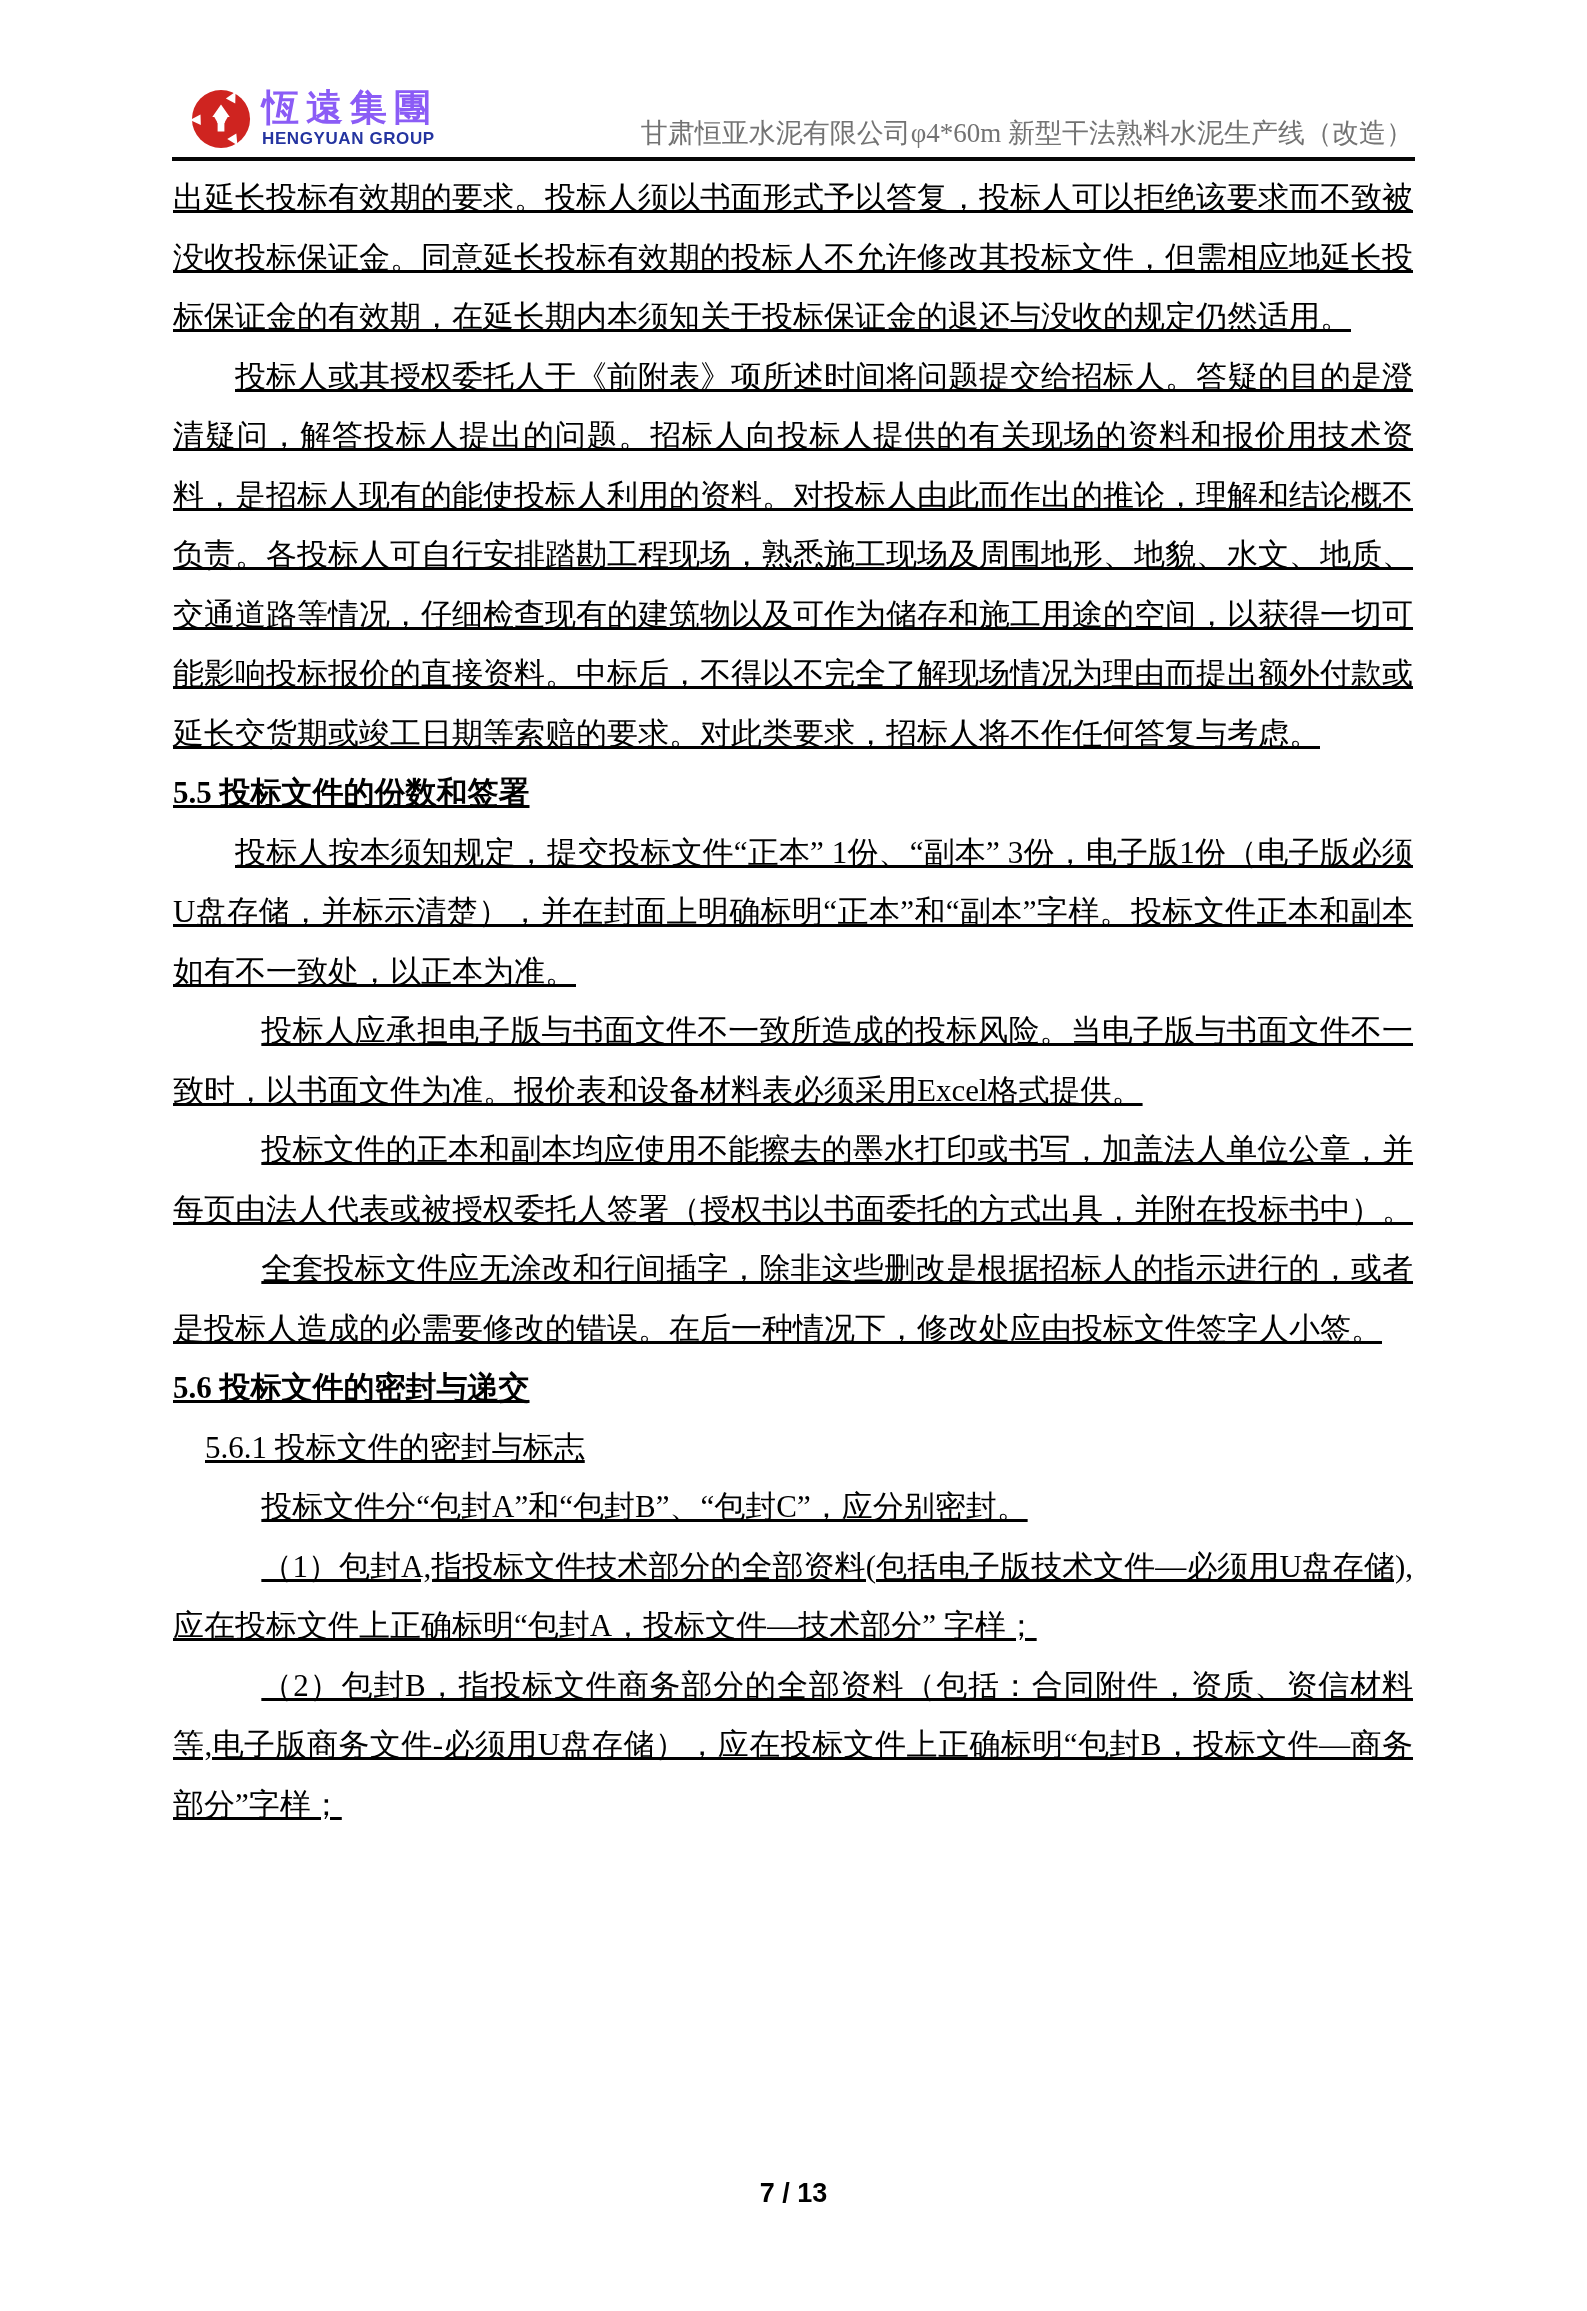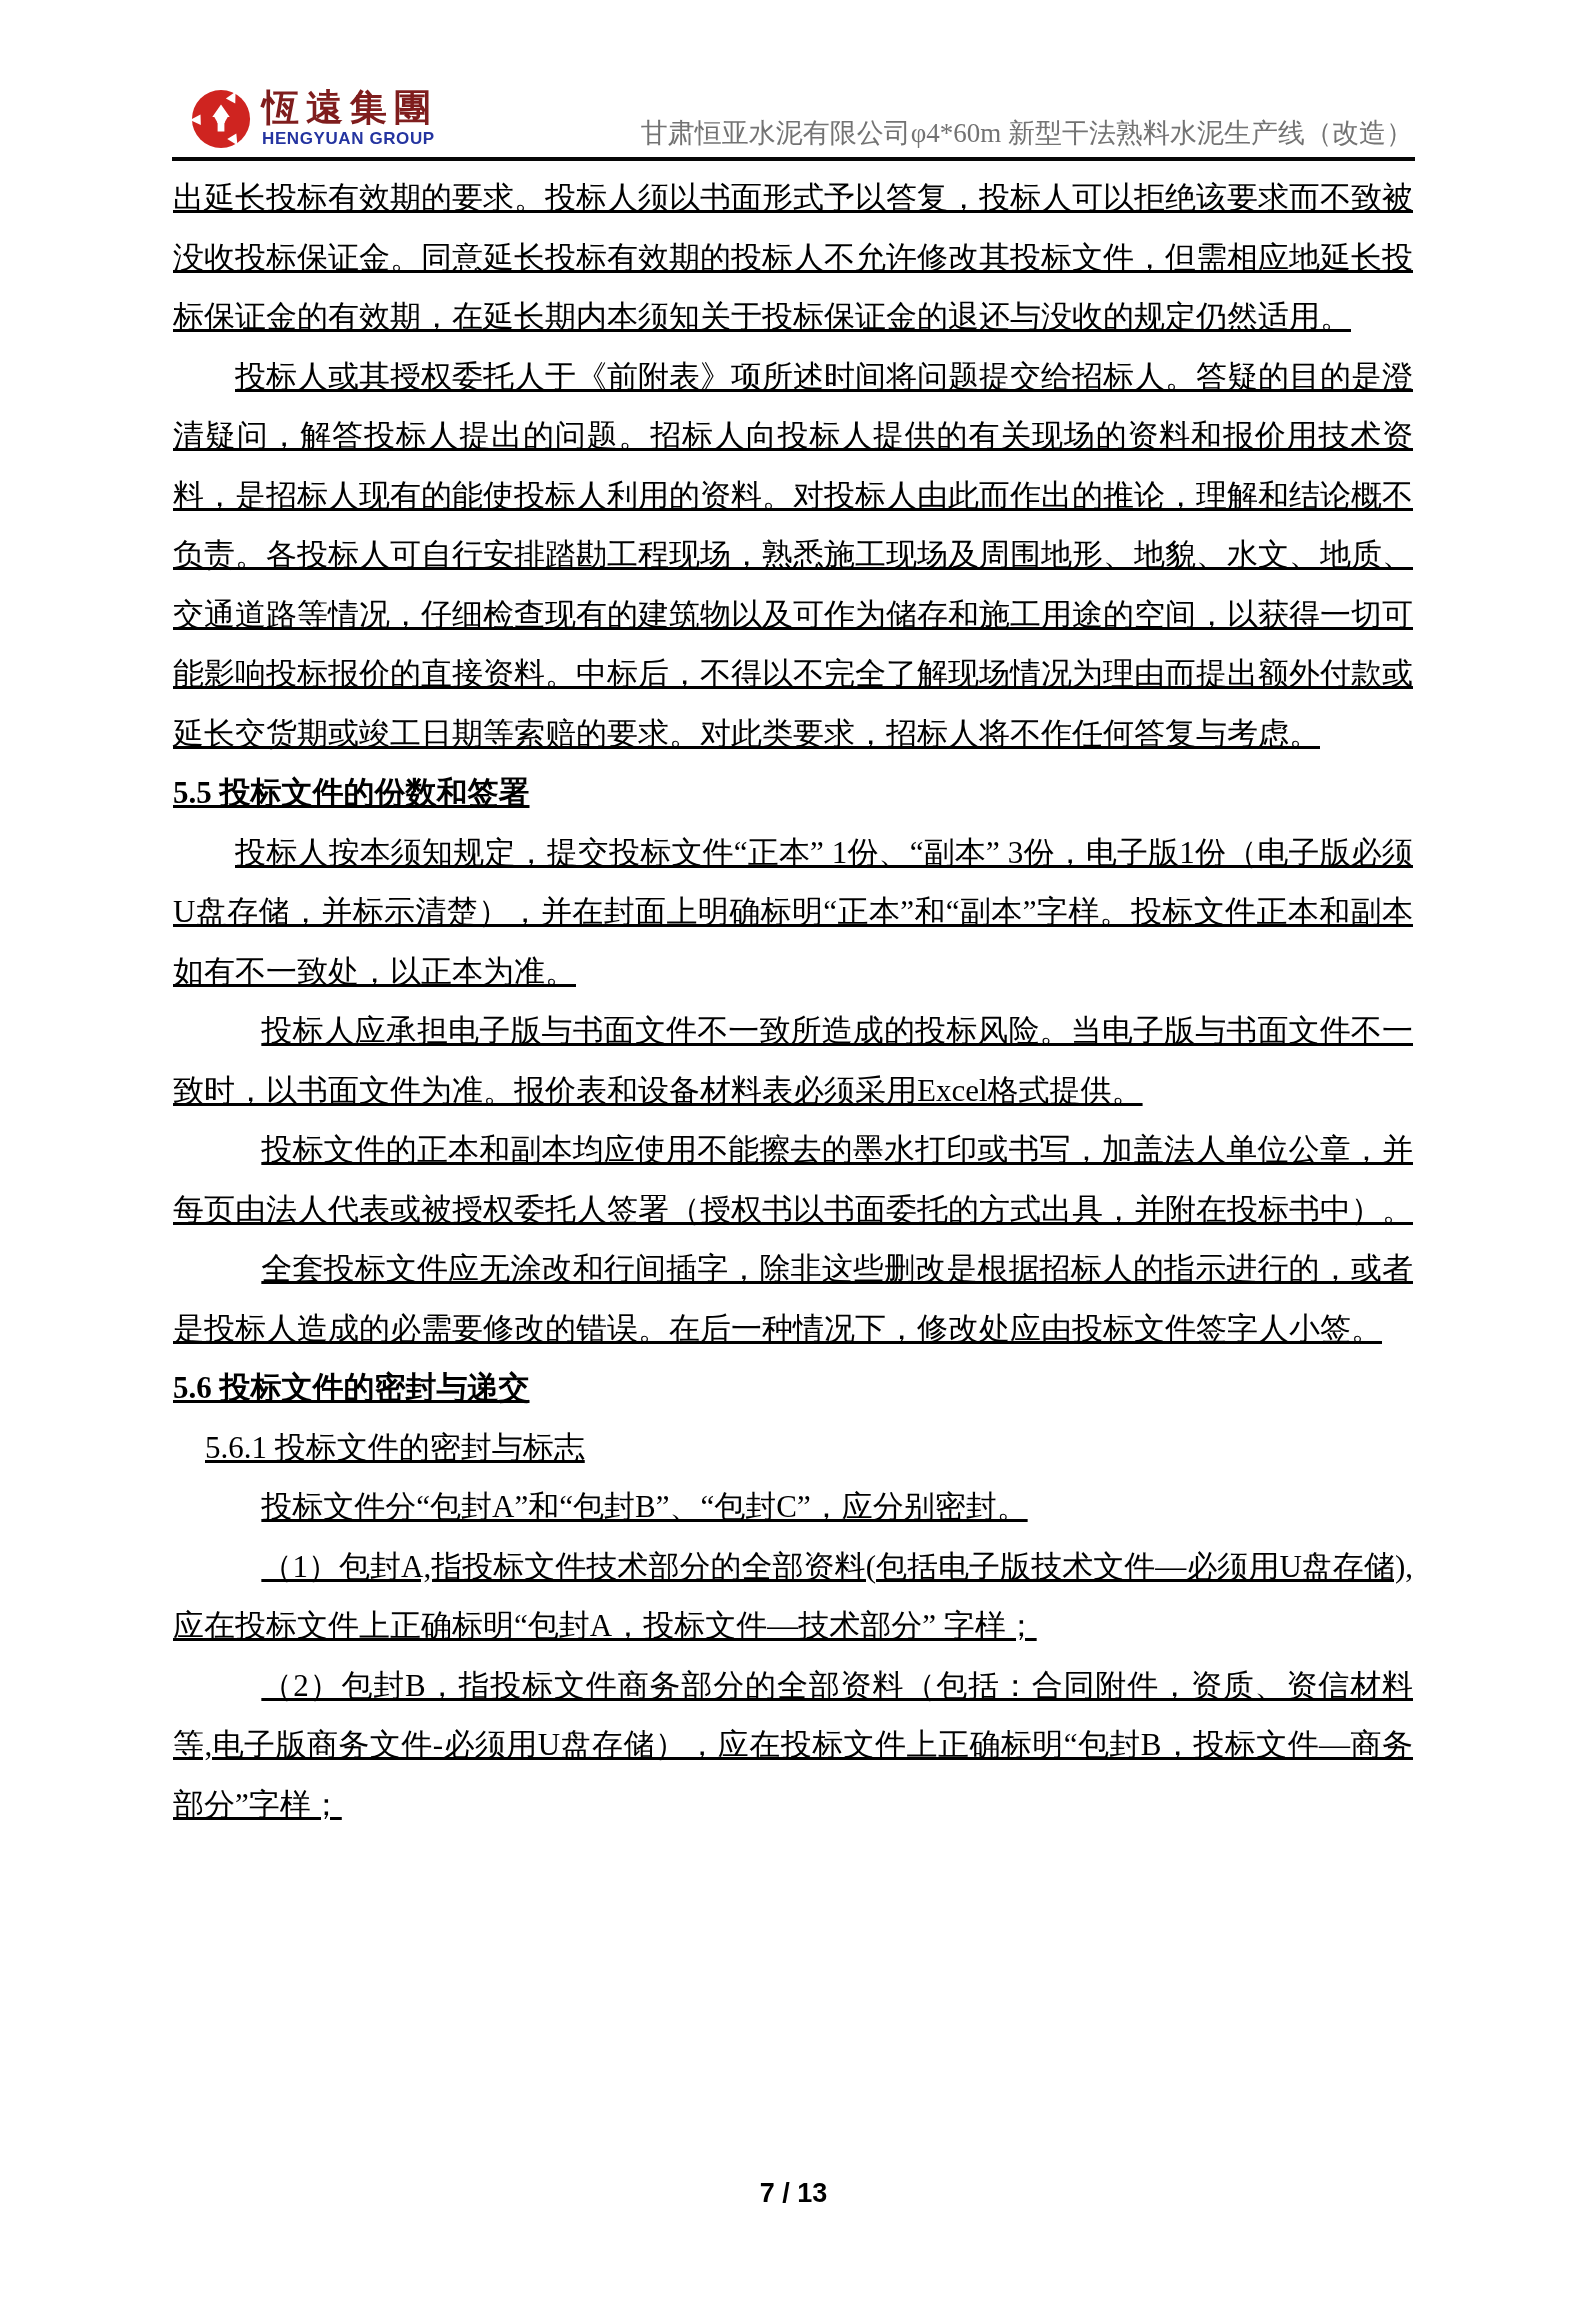--- a/index.html
+++ b/index.html
@@ -12,21 +12,21 @@
     color:#000000;
     overflow:hidden;
   }
   
   .hdr{position:absolute;left:0;top:0;width:100%;height:162px;}
   .logo{position:absolute;left:190px;top:88px;display:flex;align-items:flex-start;}
   .emblem{width:62px;height:62px;display:block;}
   .logo-text{margin-left:10px;display:flex;flex-direction:column;}
   .logo-cn{
     font-size:37px;font-weight:bold;letter-spacing:7px;line-height:40px;
-    color:#7f1d1d;font-family:"Liberation Serif","DejaVu Serif",serif;
+    color:#8b5cf6;font-family:"Liberation Serif","DejaVu Serif",serif;
   }
   .logo-en{
     font-size:17px;font-weight:bold;letter-spacing:0.6px;line-height:19px;margin-top:1px;
     color:#2434a0;font-family:Liberation Sans, sans-serif;
   }
   .hdr-title{
     position:absolute;left:173px;top:116px;width:1240px;
     text-align:right;font-size:27px;line-height:34px;color:#737373;
   }
   .hdr-rule{

